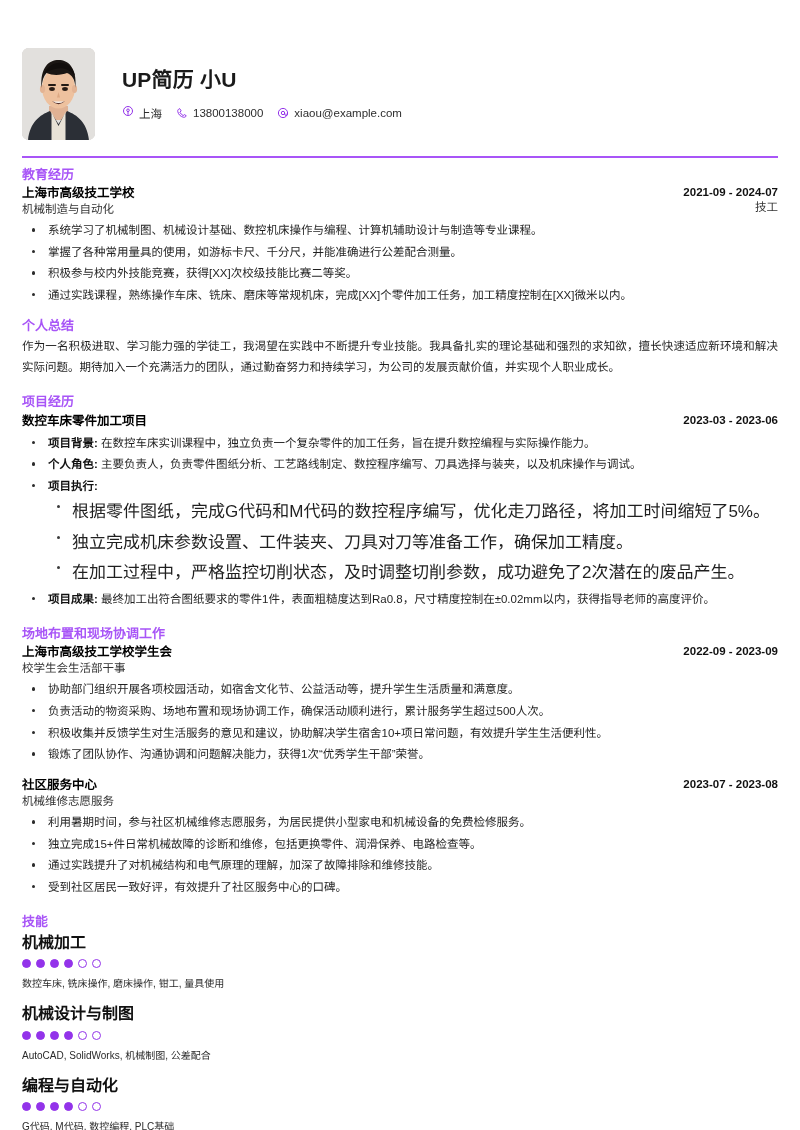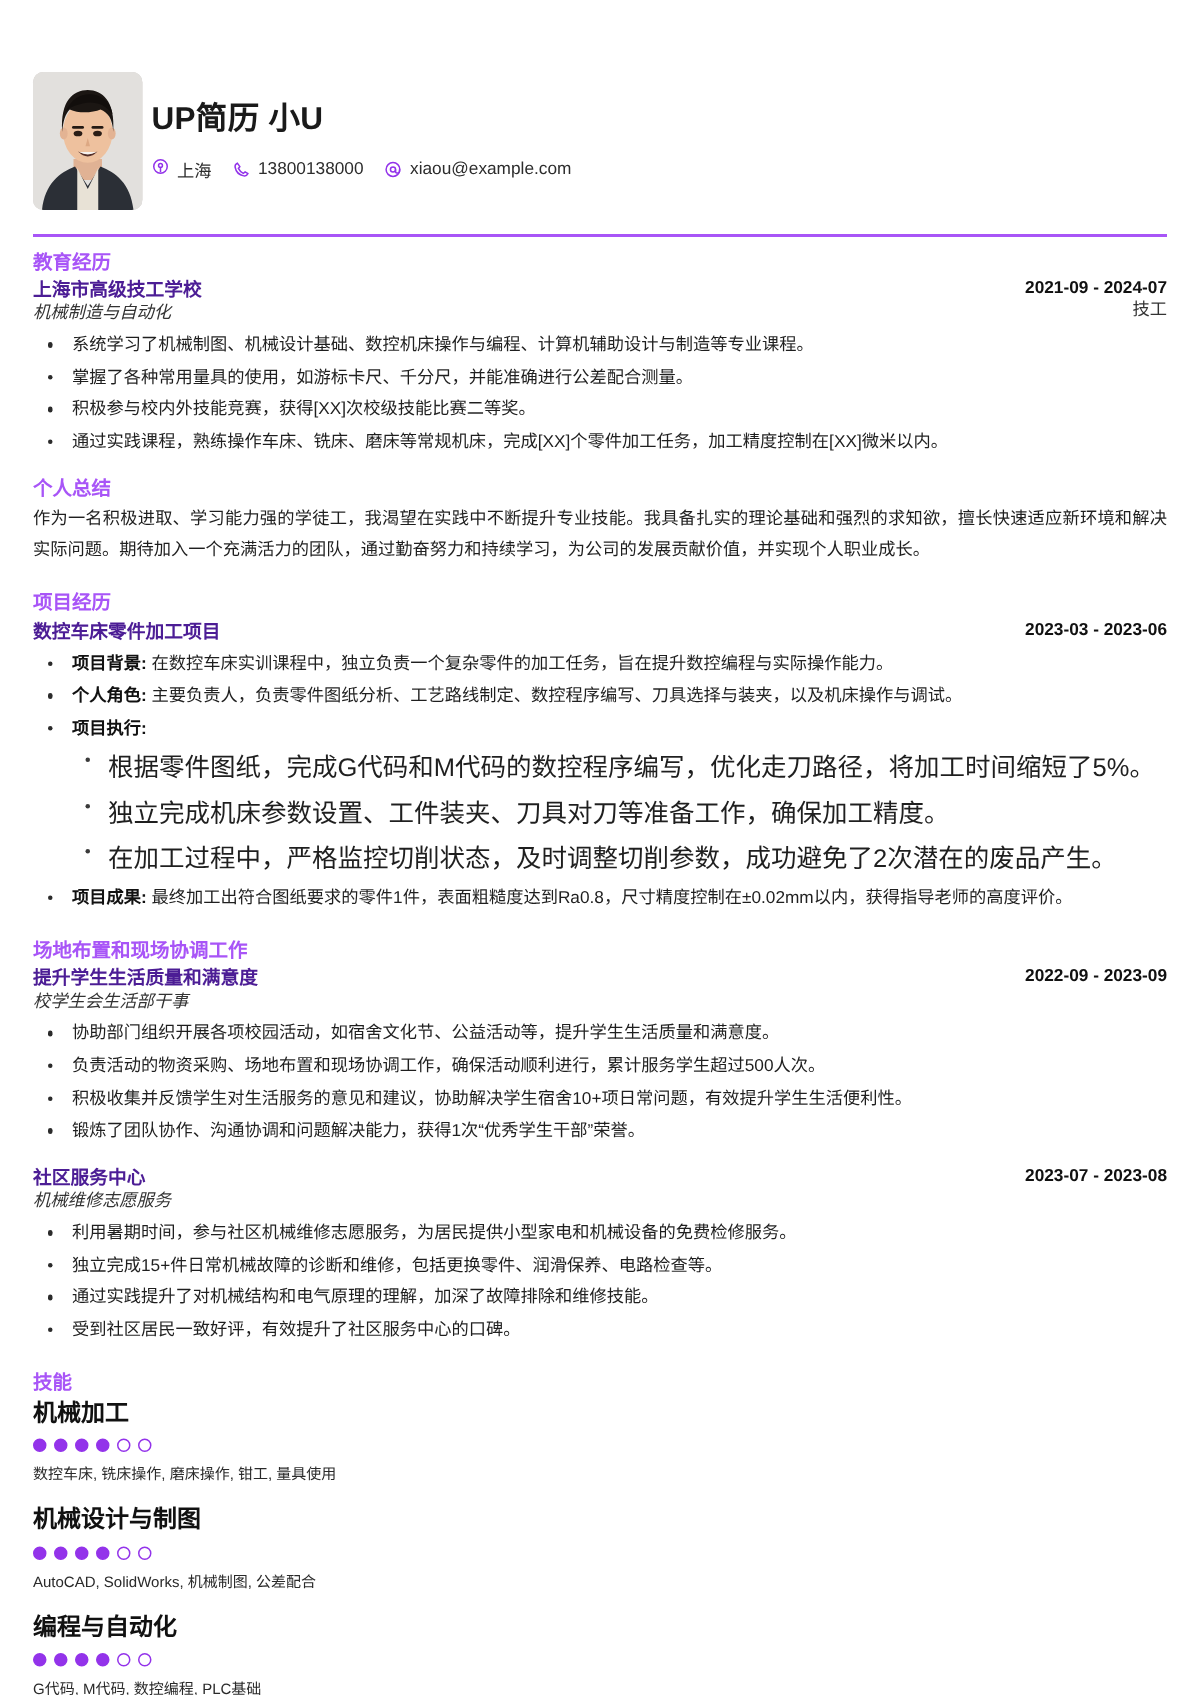--- a/index.html
+++ b/index.html
@@ -20,21 +20,21 @@
     box-sizing: border-box;
     padding: 0 22px 0 22px;
   }
 
   
   .header {
     display: flex;
     align-items: center;
     padding-top: 48px;
     padding-bottom: 8px;
-    gap: 6px;
+    gap: 27px;
   }
   .photo {
     width: 73px;
     height: 92px;
     border-radius: 7px;
     flex: 0 0 auto;
     overflow: hidden;
     background: #d9d7d4;
     position: relative;
   }
@@ -86,28 +86,27 @@
     display: flex;
     align-items: flex-start;
     justify-content: space-between;
     gap: 14px;
   }
   .entry-left { min-width: 0; }
   .entry-right { text-align: right; white-space: nowrap; flex: 0 0 auto; }
   .org {
     font-size: 12.5px;
     font-weight: bold;
-    color: #4c1d95;
+    color: #000000;
     line-height: 1.35;
   }
   .sub {
     font-size: 11.5px;
     color: #333333;
     line-height: 1.35;
-    font-style: italic;
   }
   .date {
     font-size: 11.5px;
     font-weight: bold;
     color: #111111;
     line-height: 1.35;
   }
   .role-right {
     font-size: 11.5px;
     color: #333333;
@@ -349,21 +348,21 @@
   </div>
 
   <div class="gap-m"></div>
 
   <div class="section">
     <div class="section-title">场地布置和现场协调工作</div>
 
     <div class="entry">
       <div class="entry-head">
         <div class="entry-left">
-          <div class="org">提升学生生活质量和满意度</div>
+          <div class="org">上海市高级技工学校学生会</div>
           <div class="sub">校学生会生活部干事</div>
         </div>
         <div class="entry-right">
           <div class="date">2022-09 - 2023-09</div>
         </div>
       </div>
       <ul class="bullets">
         <li>协助部门组织开展各项校园活动，如宿舍文化节、公益活动等，提升学生生活质量和满意度。</li>
         <li>负责活动的物资采购、场地布置和现场协调工作，确保活动顺利进行，累计服务学生超过500人次。</li>
         <li>积极收集并反馈学生对生活服务的意见和建议，协助解决学生宿舍10+项日常问题，有效提升学生生活便利性。</li>

